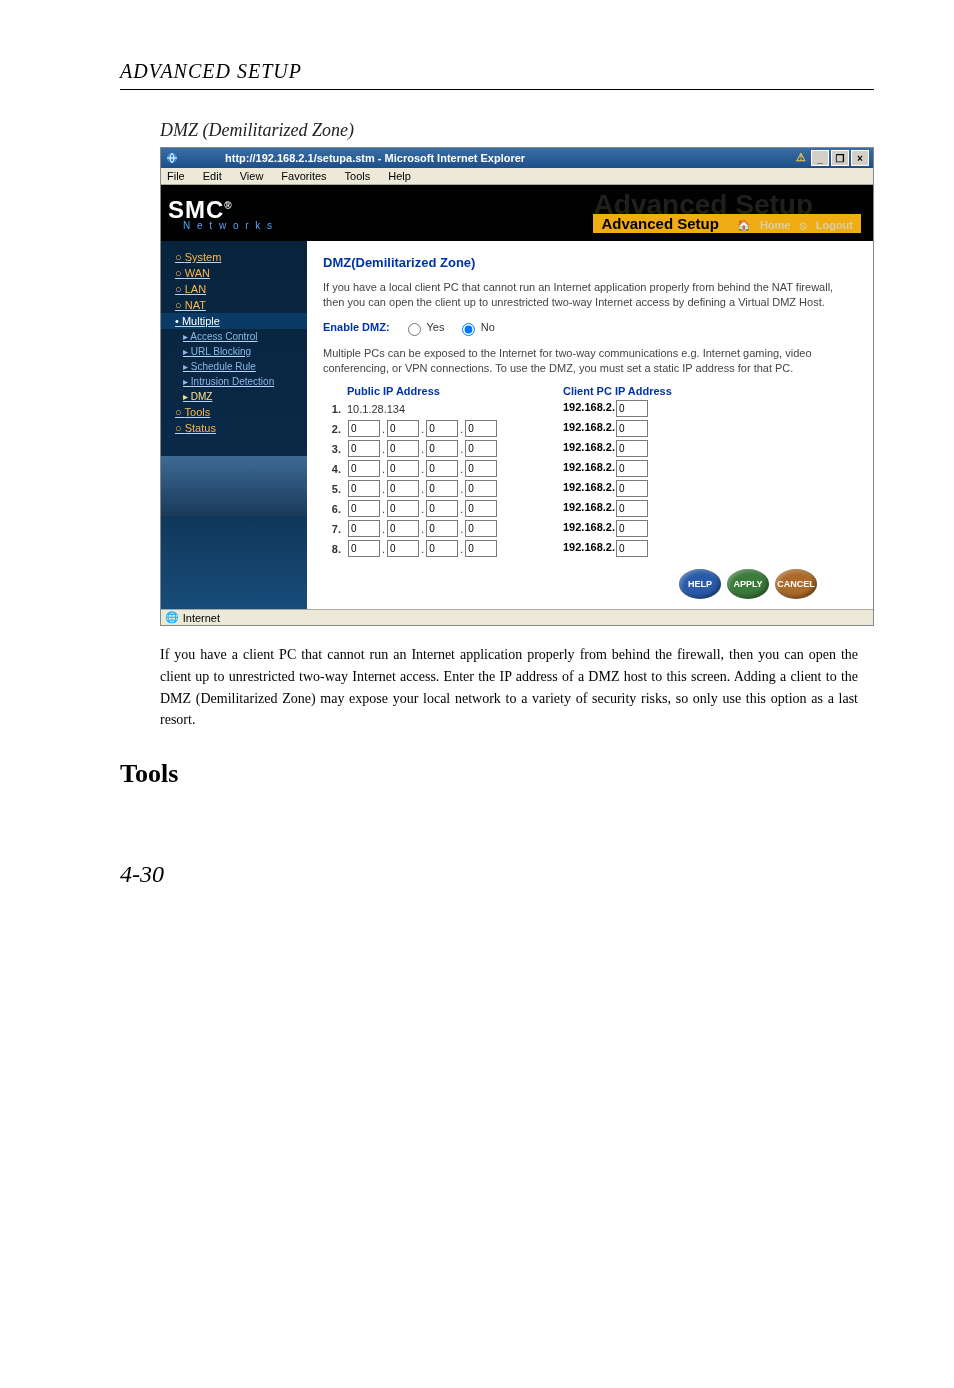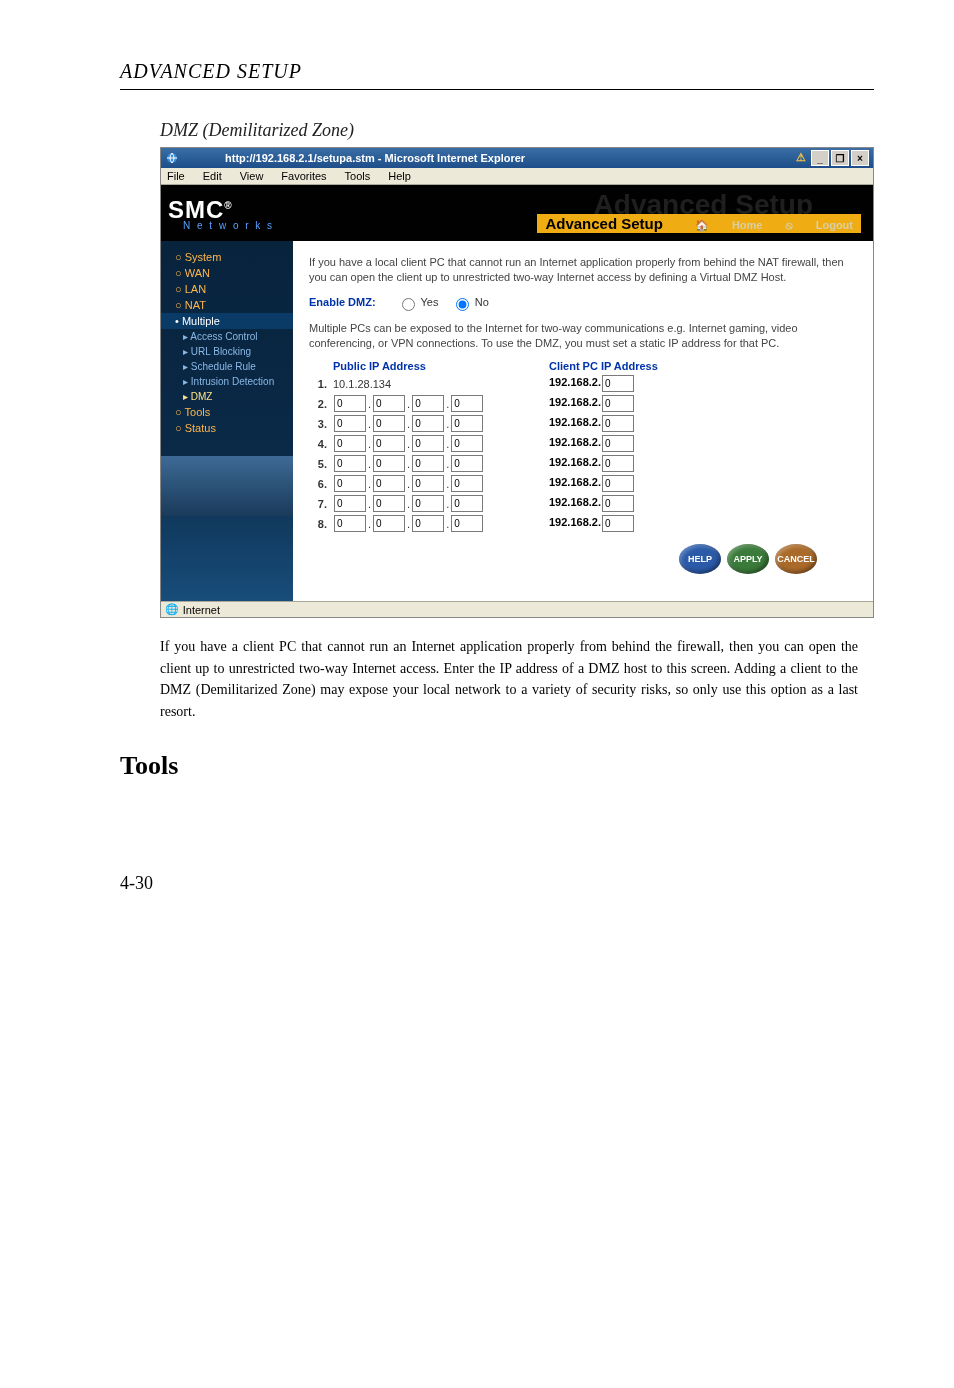--- a/index.html
+++ b/index.html
@@ -73,36 +73,36 @@
   .smc-logo { color:#fff; font-weight:bold; font-size:24px; padding-left:7px; font-family:Arial; letter-spacing:1px;}
   .smc-reg { font-size:10px; vertical-align:super; }
   .smc-sub { color:#5aa0ff; font-size:10px; letter-spacing:2px; padding-left:22px; margin-top:-4px;}
   .adv-setup-bg { position:absolute; right:60px; top:4px; color:#333; font-size:28px; font-weight:bold; opacity:.6; font-family:Arial;}
   .adv-setup-bar {
     position:absolute; right:12px; bottom:8px;
     background:#efac13; color:#000; padding:1px 8px; font-weight:bold;
     font-size:15px; font-family:Arial;
   }
   .home-logout { color:#d8cfa3; font-size:11px; margin-left:8px; }
-  .home-logout span { margin-left:20px; }
+  .home-logout span { margin-left:6px; }
   .app-body { display:flex; background:#fff; min-height:360px;}
   .sidebar {
-    width:132px; background:linear-gradient(#08233c,#0a2a48 60%, #184d7a); color:#b7d6ff;
-    padding:8px 0 0 0; font-size:11px;
+    width:146px; background:linear-gradient(#08233c,#0a2a48 60%, #184d7a); color:#b7d6ff;
+    padding:8px 0 0 0; font-size:11px;text-decoration:underline;
   }
   .sidebar .item { padding:2px 8px 2px 14px; }
   .sidebar .top { color:#ffb64a; }
   .sidebar .active-top { color:#fff; background:#0a3a66; }
   .sidebar .sub { padding-left:22px; color:#89b7e6; font-size:10px;}
   .sidebar .sub.active { color:#ffe08a; }
   .sidebar-image { height:60px; background:linear-gradient(#3d6a95,#1a3a5a); margin-top:20px;}
   .content { flex:1; padding:14px 16px 10px 16px; color:#333; position:relative;}
   .c-title { color:#0033aa; font-weight:bold; font-size:13px; margin-bottom:10px;}
   .c-para { color:#444; margin-bottom:10px; line-height:1.35;}
-  .c-label { color:#0033aa; font-weight:bold; margin-right:18px;}
+  .c-label { color:#0033aa; font-weight:bold; margin-right:10px;}
   .radio-row { margin:6px 0 10px 0;}
   .radio-row input { vertical-align:middle; }
   .col-head { color:#0033aa; font-weight:bold; }
   .table-row { display:flex; align-items:center; margin:3px 0;}
   .left-col { width:240px; display:flex; align-items:center;}
   .num { font-weight:bold; width:18px; text-align:right; margin-right:6px;}
   .ipin { width:26px; height:15px; font-size:10px; border:1px solid #7a7a7a; padding:0 2px; margin:0 1px;}
   .dot { margin:0 1px;}
   .cip { font-weight:bold; color:#000;}
   .cipbox { width:26px; height:15px; font-size:10px; border:1px solid #7a7a7a; padding:0 2px; margin-left:1px; display:inline-block; vertical-align:middle;}
@@ -120,21 +120,21 @@
   .statusbar .left{flex:1;}
   .statusbar .zone{display:flex;align-items:center;gap:4px;}
   .globe{color:#3a7a3a;}
   .body-para {
     font-size: 14px; line-height:1.55; margin:16px 16px 28px 40px; text-align:justify;
   }
   .h2 {
     font-size: 26px; font-weight:bold; margin:20px 0 8px 0;
   }
   .page-num {
-    font-size:18px; margin-top:92px;
+    font-size:24px; margin-top:72px;font-style:italic;
   }
 </style>
 </head>
 <body>
 
 <div class="page">
   <div class="page-header">ADVANCED SETUP</div>
   <hr class="header-rule">
 
   <div class="sub-heading">DMZ (Demilitarized Zone)</div>
@@ -193,20 +193,21 @@
         <div class="item sub">▸ <span>Access Control</span></div>
         <div class="item sub">▸ <span>URL Blocking</span></div>
         <div class="item sub">▸ <span>Schedule Rule</span></div>
         <div class="item sub">▸ <span>Intrusion Detection</span></div>
         <div class="item sub active">▸ <span>DMZ</span></div>
         <div class="item top">○ <span>Tools</span></div>
         <div class="item top">○ <span>Status</span></div>
         <div class="sidebar-image"></div>
       </div>
       <div class="content">
+        <div class="c-title">DMZ(Demilitarized Zone)</div>
         <div class="c-para">If you have a local client PC that cannot run an Internet application properly from behind the NAT firewall, then you can open the client up to unrestricted two-way Internet access by defining a Virtual DMZ Host.</div>
         <div class="radio-row">
           <span class="c-label">Enable DMZ:</span>
           <input type="radio" name="dmz" style=""> <span>Yes</span>
           &nbsp;&nbsp;
           <input type="radio" name="dmz" checked="" style=""> <span>No</span>
         </div>
         <div class="c-para">Multiple PCs can be exposed to the Internet for two-way communications e.g. Internet gaming, video conferencing, or VPN connections.  To use the DMZ, you must set a static IP address for that PC.</div>
 
         <div class="table-row">

